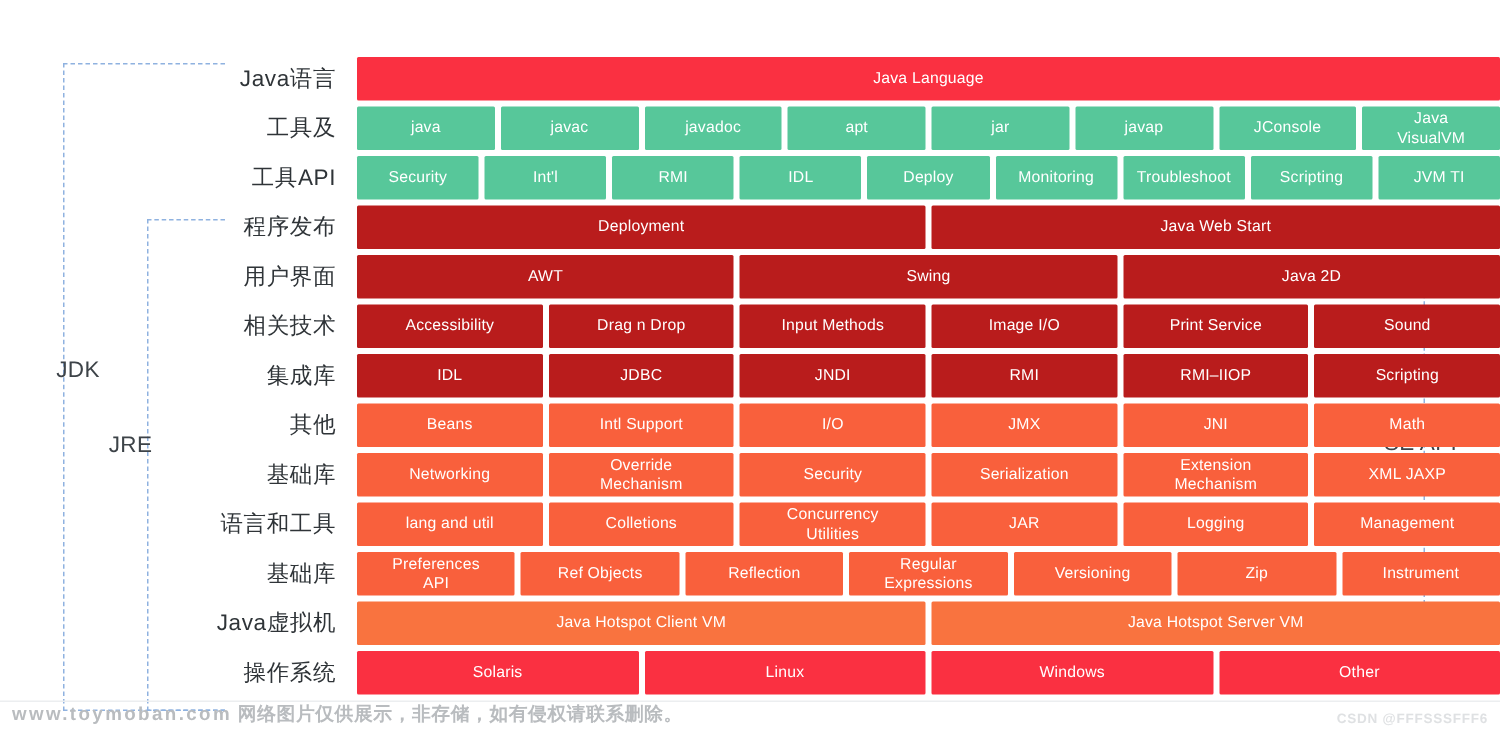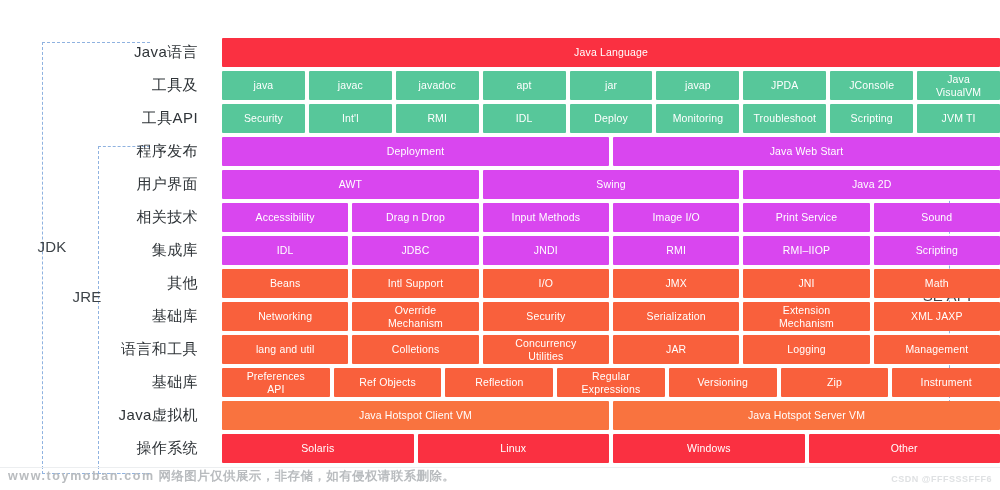--- a/index.html
+++ b/index.html
@@ -51,26 +51,27 @@
     align-items: stretch;
     margin-bottom: 4px;
     height: 29px;
   }
   .row-label {
     width: 222px;
     flex: 0 0 222px;
     display: flex;
     align-items: center;
     justify-content: flex-end;
-    padding-right: 24px;
+    padding-right: 14px;
     box-sizing: border-box;
     color: #2f3438;
     font-size: 15px;
     letter-spacing: .4px;
     white-space: nowrap;
+    margin-left: 16px;
   }
   .cells {
     flex: 1 1 auto;
     display: flex;
     gap: 4px;
     box-sizing: border-box;
   }
   .cell {
     flex: 1 1 0;
     display: flex;
@@ -83,21 +84,21 @@
     letter-spacing: .15px;
     border-radius: 1px;
     padding: 0 2px;
     box-sizing: border-box;
     white-space: pre-line;
   }
 
   
   .c-red    { background: #fa3041; }
   .c-green  { background: #57c79a; }
-  .c-blue   { background: #d946ef; }
+  .c-blue   { background: #b91c1c; }
   .c-orange { background: #f9603c; }
   .c-jvm    { background: #f9733f; }
 
   
   .wm-left {
     position: absolute;
     left: 8px;
     bottom: 5px;
     font-size: 12.5px;
     color: #b9bcbf;
@@ -149,21 +150,20 @@
       </div>
       <div class="row">
         <div class="row-label">工具及</div>
         <div class="cells">
           <div class="cell c-green">java</div>
           <div class="cell c-green">javac</div>
           <div class="cell c-green">javadoc</div>
           <div class="cell c-green">apt</div>
           <div class="cell c-green">jar</div>
           <div class="cell c-green">javap</div>
-          <div class="cell c-green">JPDA</div>
           <div class="cell c-green">JConsole</div>
           <div class="cell c-green">Java
 VisualVM</div>
         </div>
       </div>
       <div class="row">
         <div class="row-label">工具API</div>
         <div class="cells">
           <div class="cell c-green">Security</div>
           <div class="cell c-green">Int'l</div>

